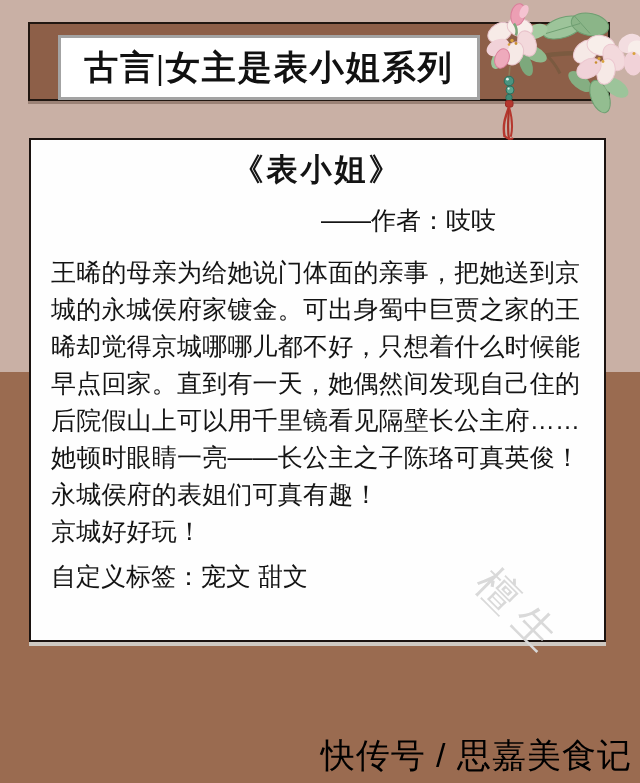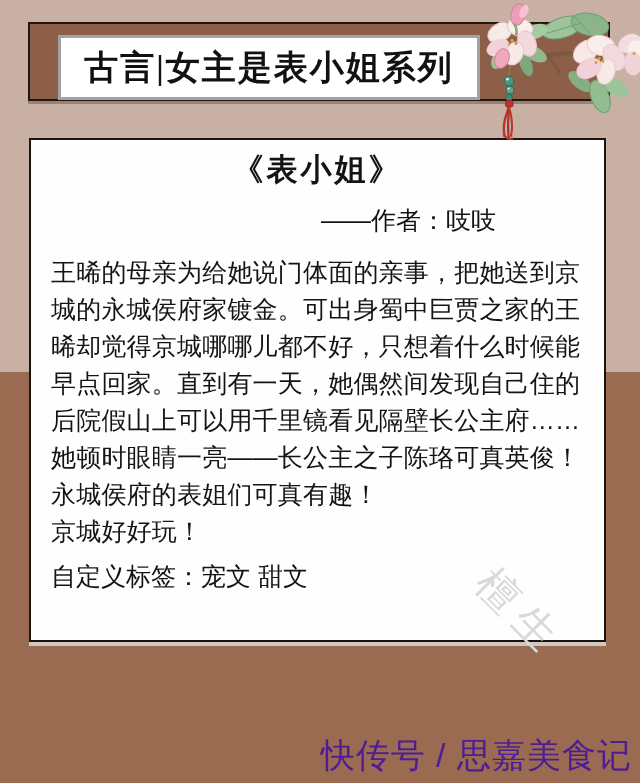--- a/index.html
+++ b/index.html
@@ -55,21 +55,21 @@
   .watermark {
     position:absolute; left:452px; top:408px;
     transform:rotate(45deg); transform-origin:left center;
     font-size:42px; letter-spacing:10px; color:#d9d9d9;
     font-family:"Liberation Serif", serif; white-space:nowrap;
   }
 
   
   .credit {
     position:absolute; right:8px; bottom:4px;
-    font-size:34px; letter-spacing:1px; color:#4c1d95;
+    font-size:34px; letter-spacing:1px; color:#000000;
     white-space:nowrap;
   }
 
   .flowers { position:absolute; left:430px; top:0; width:210px; height:158px; pointer-events:none; }
   .tassel  { position:absolute; left:496px; top:66px; width:30px; height:76px; pointer-events:none; }
 </style>
 </head>
 <body>
 
 <div class="bg-top"></div>

